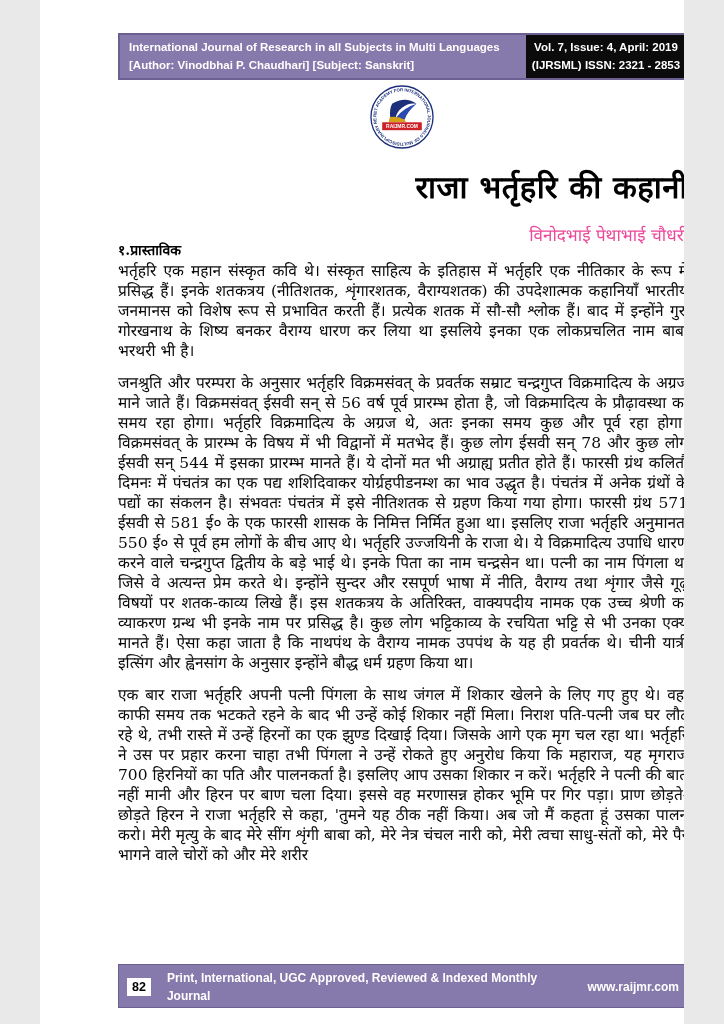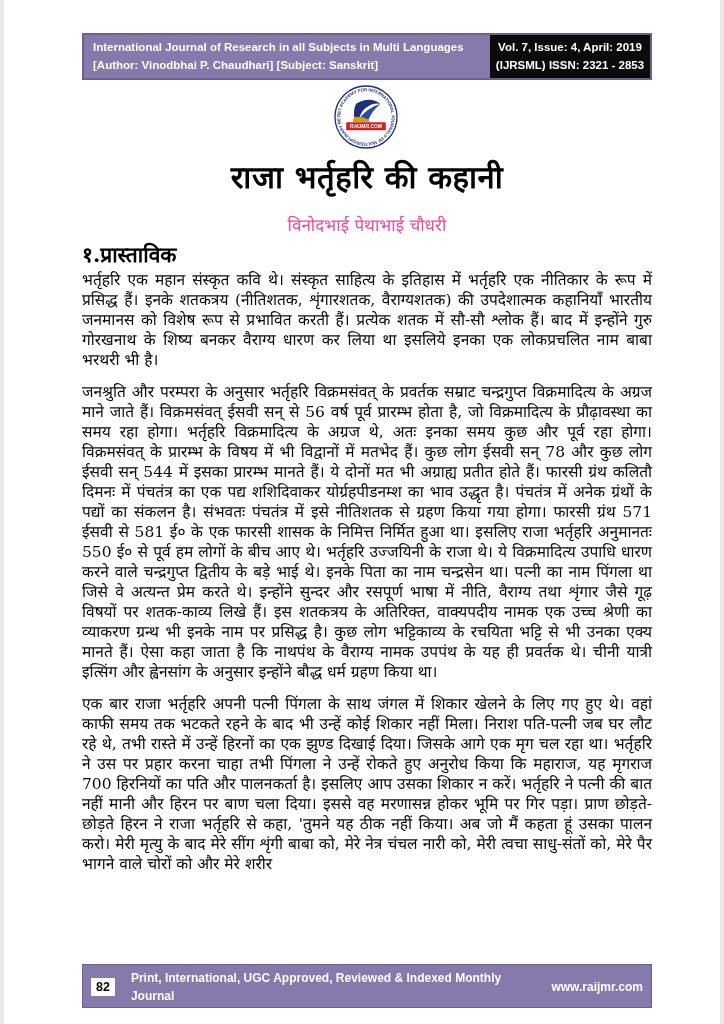--- a/index.html
+++ b/index.html
@@ -1,19 +1,19 @@
 <!DOCTYPE html>
 <html lang="hi"><head>
 <meta charset="utf-8">
 <style>
   * { margin:0; padding:0; box-sizing:border-box; }
   html,body { background:#e9e9e9; }
   .page {
     position:relative;
-    width:716px; height:1024px;
+    width:644px; height:1024px;
     background:#ffffff;
     margin:0 auto;
     font-family:"DejaVu Sans", sans-serif;
     color:#111;
     overflow:hidden;
   }
   .content-col { position:absolute; left:78px; width:570px; }
 
   
   .header-band {
@@ -39,36 +39,36 @@
   }
 
   
   .logo-wrap {
     position:absolute; top:84px; left:0; width:724px;
     display:flex; justify-content:center;
   }
   .logo-wrap svg { width:66px; height:66px; }
 
   
-  .title-block { top:155px; text-align:center; }
+  .title-block { top:165px; text-align:right; }
   .paper-title {
     font-size:31px; font-weight:bold; color:#000;
     font-family:"DejaVu Serif", serif;
     letter-spacing:0.5px;
   }
   .paper-author {
     margin-top:16px;
     font-size:17px; color:#ec4899;
     font-family:"DejaVu Serif", serif;
   }
 
   
   .article-body { top:240px; font-family:"DejaVu Serif", serif; }
   .section-heading {
-    font-size:21px; font-weight:bold; color:#000;
+    font-size:14px; font-weight:bold; color:#000;
     margin-bottom:2px;
   }
   .section-heading.second { margin-top:18px; margin-bottom:4px; }
   .para {
     font-size:15.5px; line-height:20px;
     text-align:justify; color:#0a0a0a;
   }
   .para + .para { margin-top:12px; }
 
   

